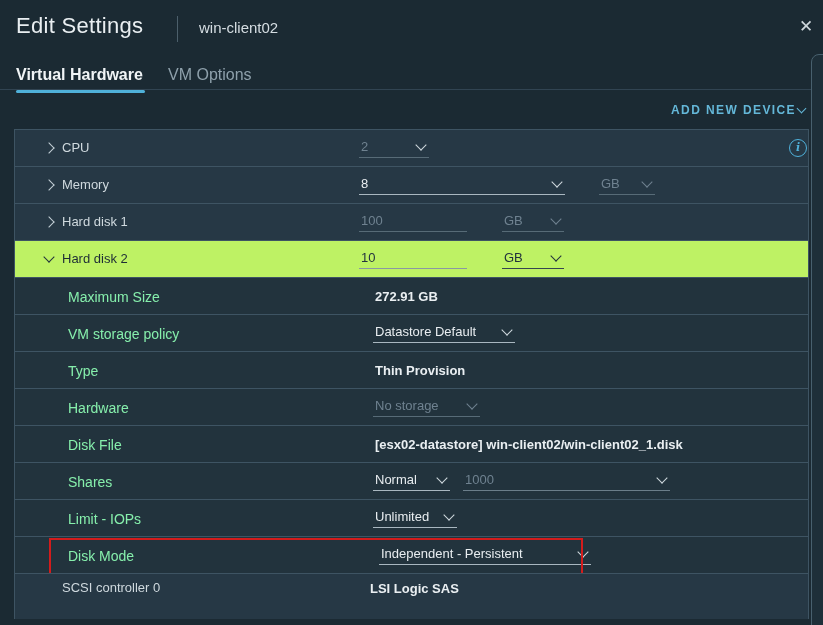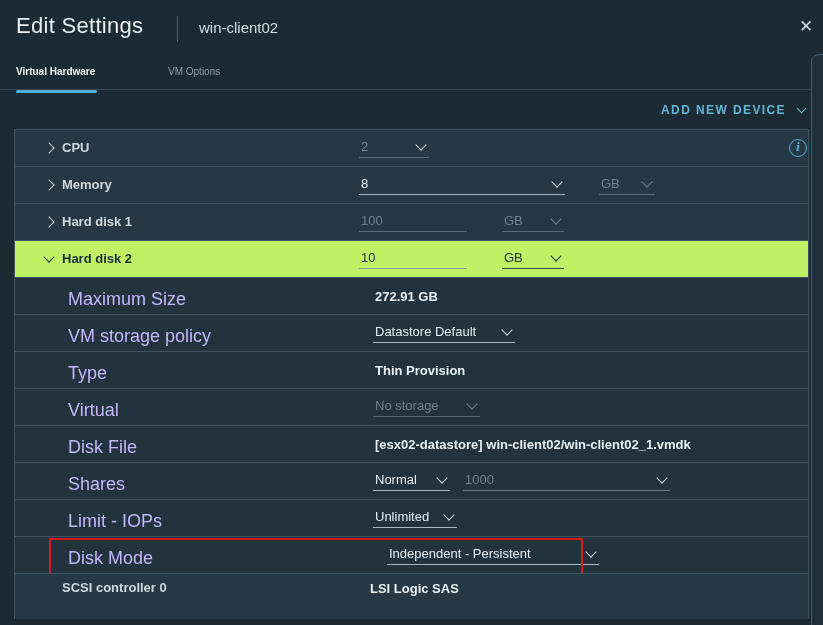--- a/index.html
+++ b/index.html
@@ -9,42 +9,42 @@
     font-family:"Liberation Sans","DejaVu Sans",sans-serif;
     -webkit-font-smoothing:antialiased;
   }
   
   .title{position:absolute;left:16px;top:13px;font-size:22px;font-weight:400;color:#e9eef1;letter-spacing:.3px}
   .hdr-divider{position:absolute;left:177px;top:16px;width:1px;height:26px;background:#4c5f6b}
   .vmname{position:absolute;left:199px;top:19px;font-size:15px;color:#d5dde2}
   .close{position:absolute;left:799px;top:16px;font-size:17px;color:#cdd6db;cursor:pointer}
   
   .tabs{position:absolute;left:0;top:60px;width:811px;height:29px;border-bottom:1px solid #314452}
-  .tab{position:absolute;top:6px;font-size:10px;color:#8ea0ab;cursor:pointer}
+  .tab{position:absolute;top:6px;font-size:16px;color:#8ea0ab;cursor:pointer}
   .tab.active{color:#f0f4f6;font-weight:700}
   .tab.active::after{content:"";position:absolute;left:0;right:-2px;top:24px;height:3px;background:#4fb1da;border-radius:2px}
   .tab1{left:16px}.tab2{left:168px}
   
-  .addnew{position:absolute;top:103px;right:18px;display:flex;align-items:center;gap:12px;
+  .addnew{position:absolute;top:103px;right:18px;display:flex;align-items:center;gap:2px;
     color:#64b7d8;font-size:12px;font-weight:700;letter-spacing:1.4px;cursor:pointer}
   .addnew .cv{width:6px;height:6px;border-right:1.6px solid #64b7d8;border-bottom:1.6px solid #64b7d8;transform:rotate(45deg);margin-top:-3px}
   
   .table{position:absolute;left:14px;top:129px;width:795px;border:1px solid #3e5463;border-bottom:none;box-sizing:border-box}
   .row{position:relative;height:36px;background:#22333d;border-top:1px solid #3e5463}
   .row:first-child{border-top:none}
   .row.dev{background:#263845}
   .row.hl{background:#bef264}
   .row.cut{height:45px}
   .exp{position:absolute;left:30px;top:14px;width:7px;height:7px;
     border-right:1.7px solid #c3cfd6;border-bottom:1.7px solid #c3cfd6;transform:rotate(-45deg)}
   .exp.down{transform:rotate(45deg);top:12px}
   .hl .exp{border-color:#22323c}
-  .dlabel{position:absolute;left:47px;top:10px;font-size:13px;font-weight:700;color:#cfd9de;white-space:nowrap}
+  .dlabel{position:absolute;left:47px;top:10px;font-size:13px;font-weight:400;color:#cfd9de;white-space:nowrap}
   .hl .dlabel{color:#1e2d36}
-  .slabel{position:absolute;left:53px;top:11px;font-size:18px;color:#c4b5fd;white-space:nowrap}
+  .slabel{position:absolute;left:53px;top:11px;font-size:14px;color:#86efac;white-space:nowrap}
   .sval{position:absolute;left:360px;top:11px;font-size:13px;font-weight:600;color:#eaeff2;white-space:nowrap}
   .cut .dlabel{top:6px}
   .cut .sval{top:7px;left:355px}
   
   .numin{position:absolute;top:8px;height:20px;box-sizing:border-box;padding:1px 2px 2px;
     font-size:13px;color:#6f8290;border-bottom:1px solid #576b77;cursor:text}
   .numin.darkfield{color:#243440;border-bottom-color:#8a99a3}
   
   .combo{position:absolute;top:8px;height:20px;box-sizing:border-box;display:flex;align-items:center;
     justify-content:space-between;gap:6px;padding:0 4px 2px 2px;font-size:13px;color:#e8edf0;
@@ -138,30 +138,30 @@
       <i class="cv bright"></i>
     </div>
   </div>
 
   <div class="row">
     <span class="slabel">Type</span>
     <span class="sval">Thin Provision</span>
   </div>
 
   <div class="row">
-    <span class="slabel">Virtual</span>
+    <span class="slabel">Hardware</span>
     <div class="combo dim" style="left:358px;width:107px">
       <span class="txt">No storage</span>
       <i class="cv"></i>
     </div>
   </div>
 
   <div class="row">
     <span class="slabel">Disk File</span>
-    <span class="sval">[esx02-datastore] win-client02/win-client02_1.vmdk</span>
+    <span class="sval">[esx02-datastore] win-client02/win-client02_1.disk</span>
   </div>
 
   <div class="row">
     <span class="slabel">Shares</span>
     <div class="combo" style="left:358px;width:77px">
       <span class="txt">Normal</span>
       <i class="cv bright"></i>
     </div>
     <div class="combo dimtext" style="left:448px;width:207px">
       <span class="txt">1000</span>
@@ -172,21 +172,21 @@
   <div class="row">
     <span class="slabel">Limit - IOPs</span>
     <div class="combo" style="left:358px;width:84px">
       <span class="txt">Unlimited</span>
       <i class="cv bright"></i>
     </div>
   </div>
 
   <div class="row">
     <span class="slabel">Disk Mode</span>
-    <div class="combo" style="left:372px;width:212px">
+    <div class="combo" style="left:364px;width:212px">
       <span class="txt">Independent - Persistent</span>
       <i class="cv bright"></i>
     </div>
     <div class="red-box"></div>
   </div>
 
 
   <div class="row dev cut">
     <span class="dlabel">SCSI controller 0</span>
     <span class="sval">LSI Logic SAS</span>

